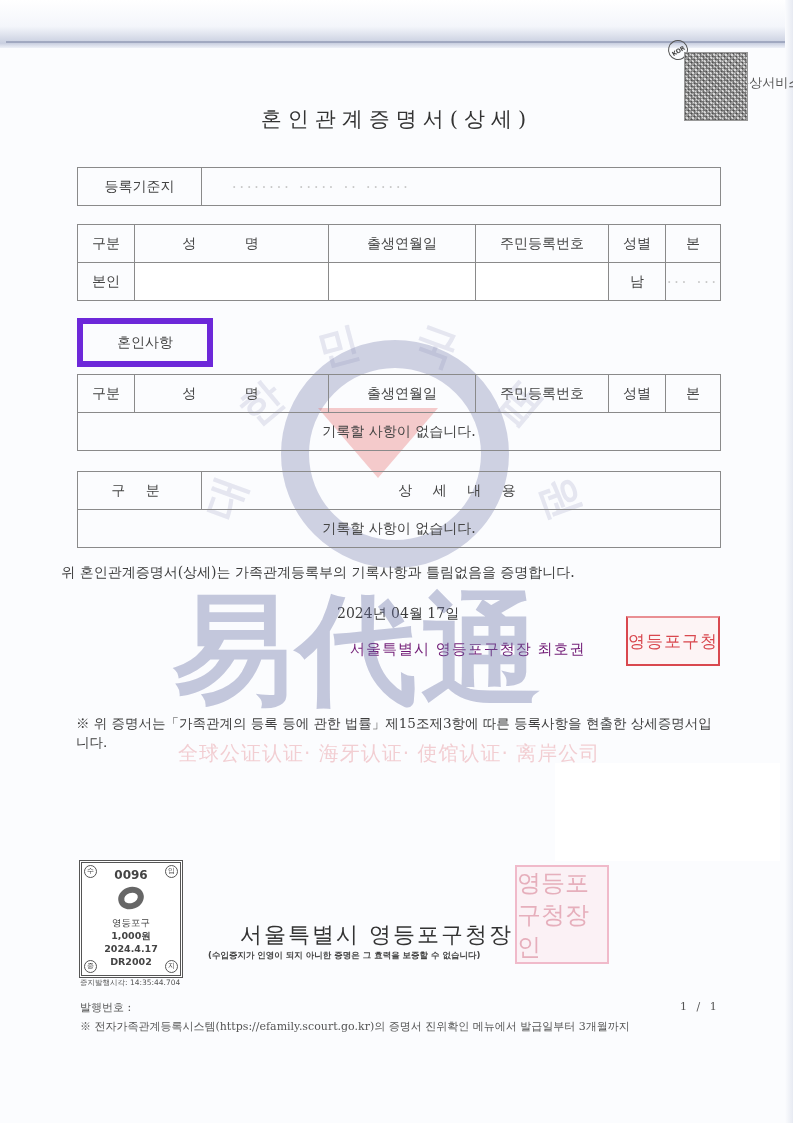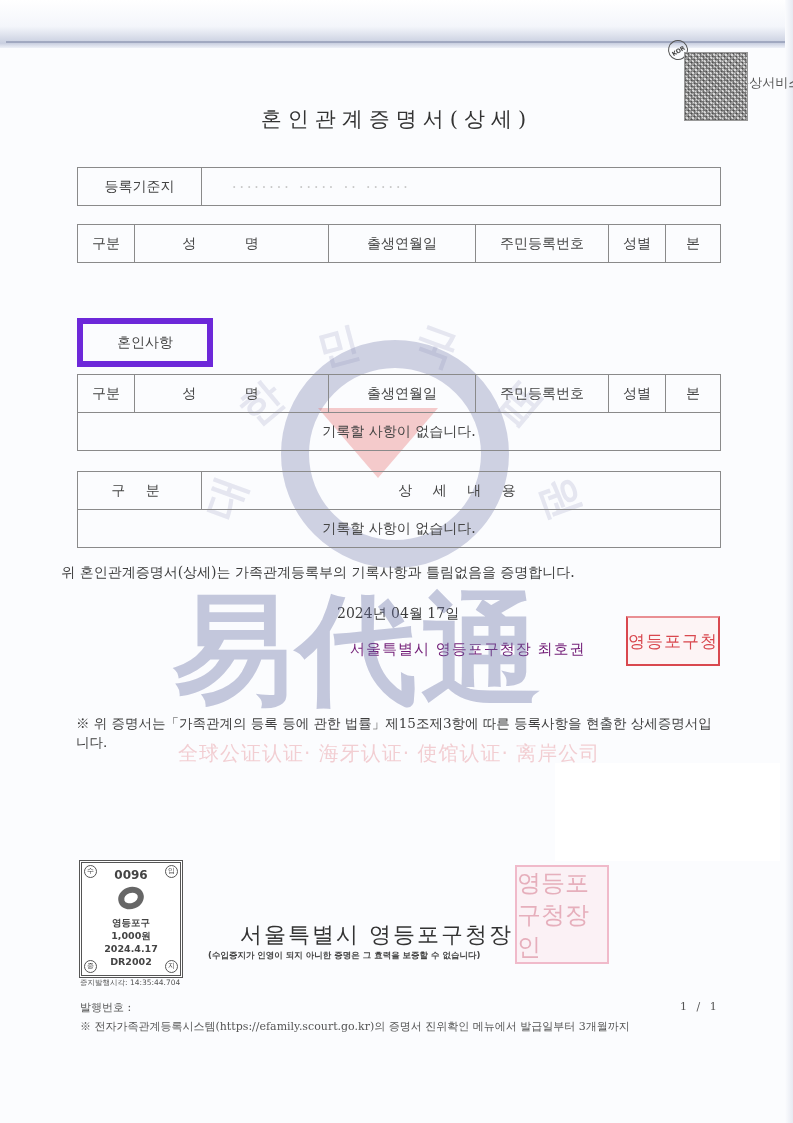--- a/index.html
+++ b/index.html
@@ -61,21 +61,21 @@
     .wm-sub { position: absolute; left: 178px; top: 740px; font-family: "DejaVu Sans", sans-serif; font-size: 20px; color: rgba(226,120,130,.35); letter-spacing: 1px; }
     .wm-ring-text { position: absolute; font-size: 42px; color: rgba(150,156,190,.22); font-family: "DejaVu Sans", sans-serif; font-weight: bold; }
 
     .redact-box { position: absolute; left: 555px; top: 763px; width: 225px; height: 98px; background: #ffffff; }
 
     
     .stamp { position: absolute; left: 79px; top: 860px; width: 104px; height: 118px; border: 3px double #555; background: #fff;
       font-family: "DejaVu Sans", sans-serif; color: #444; text-align: center; box-sizing: border-box; }
     .stamp .num { position: absolute; top: 5px; left: 0; width: 100%; font-size: 12px; font-weight: bold; }
     .stamp .logo { position: absolute; left: 36px; top: 24px; width: 26px; height: 22px; border-radius: 50%; border: 6px solid #666; box-sizing: border-box; transform: rotate(-20deg); }
-    .stamp .l1 { position: absolute; top: 54px; width: 100%; font-size: 9.5px; font-weight: bold; }
+    .stamp .l1 { position: absolute; top: 54px; width: 100%; font-size: 9.5px; font-weight: normal; }
     .stamp .l2 { position: absolute; top: 67px; width: 100%; font-size: 9.5px; font-weight: bold; }
     .stamp .l3 { position: absolute; top: 80px; width: 100%; font-size: 9.5px; font-weight: bold; }
     .stamp .l4 { position: absolute; top: 93px; width: 100%; font-size: 9.5px; font-weight: bold; }
     .stamp .c { position: absolute; width: 11px; height: 11px; border: 1px solid #555; border-radius: 50%; font-size: 7px; line-height: 11px; }
     .stamp-time { position: absolute; left: 80px; top: 978px; font-family: "DejaVu Sans", sans-serif; font-size: 7.5px; color: #555; }
 
     .office { position: absolute; left: 240px; top: 920px; font-family: "DejaVu Sans", sans-serif; font-size: 22px; color: #333; letter-spacing: 2px; }
     .office-note { position: absolute; left: 208px; top: 950px; font-family: "DejaVu Sans", sans-serif; font-size: 8.5px; font-weight: bold; color: #444; }
     .seal-big { position: absolute; left: 515px; top: 865px; width: 90px; height: 95px; border: 2px solid rgba(226,120,150,.45);
       background: rgba(252,230,236,.5); color: rgba(214,120,140,.55); font-size: 24px; display:flex; align-items:center; justify-content:center; }
@@ -120,20 +120,28 @@
 
 <table class="t-self">
   <tbody>
       <tr>
     <td style="width:56px;">구분</td>
     <td style="width:193px;" class="spaced">성 명</td>
     <td style="width:146px;">출생연월일</td>
     <td style="width:132px;">주민등록번호</td>
     <td style="width:56px;">성별</td>
     <td>본</td>
+  </tr>
+  <tr>
+    <td>본인</td>
+    <td class="blank"></td>
+    <td class="blank"></td>
+    <td class="blank"></td>
+    <td>남</td>
+    <td class="redacted">··· ···</td>
   </tr>
 </tbody>
   </table>
 
 <div class="box-marr">혼인사항</div>
 <table class="t-marr">
   <tbody>
       <tr>
     <td style="width:56px;">구분</td>
     <td style="width:193px;" class="spaced">성 명</td>

